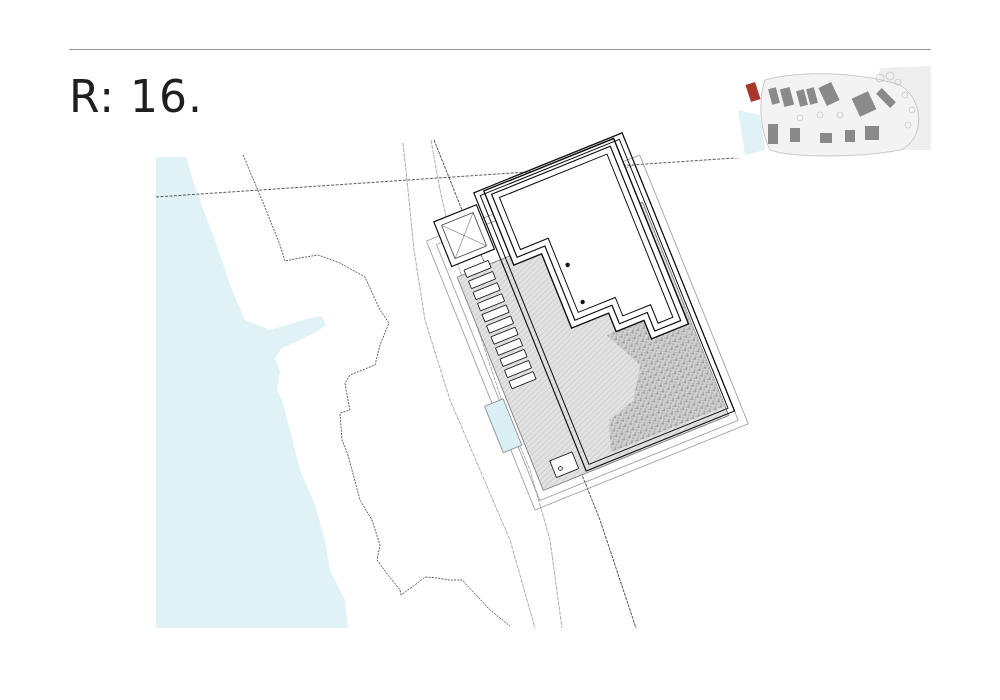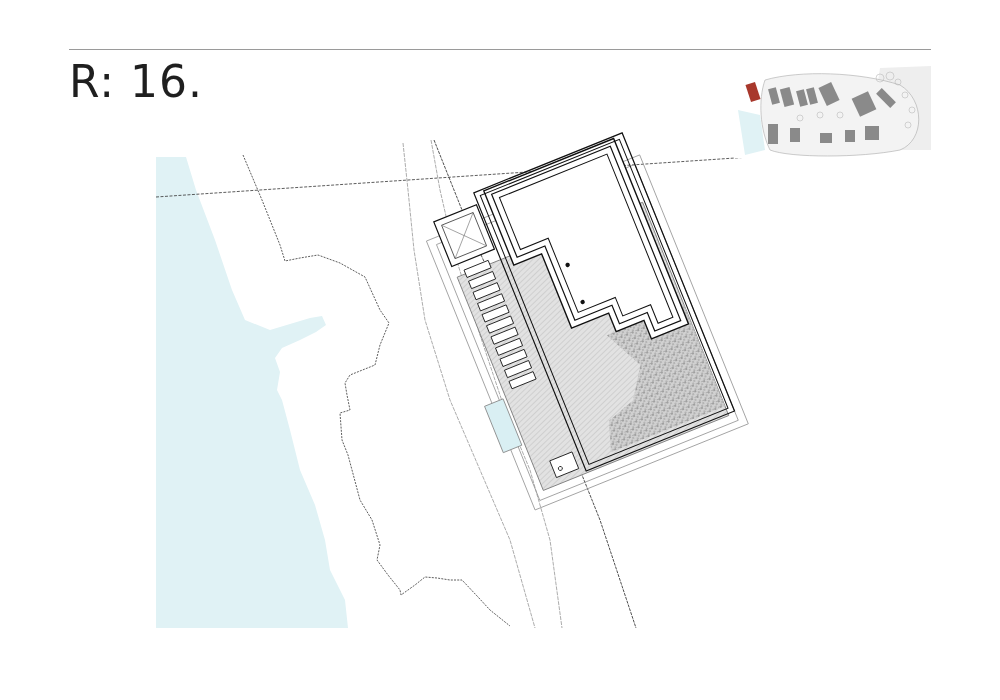--- a/index.html
+++ b/index.html
@@ -1,18 +1,18 @@
 <!DOCTYPE html>
 <html><head>
 <meta charset="utf-8">
 <style>
   html, body { margin: 0; padding: 0; background: #ffffff; }
   body { width: 1000px; height: 700px; position: relative; overflow: hidden; font-family: "Liberation Sans", "DejaVu Sans", sans-serif; }
   .top-rule { position: absolute; left: 69px; top: 49px; width: 862px; height: 1px; background: #9a9a9a; }
-  .page-title { position: absolute; left: 69px; top: 56px; font-size: 44px; font-weight: 500; letter-spacing: 1px; color: #1f1f1f; line-height: 52px; font-family: "DejaVu Sans", sans-serif; text-align: right; }
+  .page-title { position: absolute; left: 69px; top: 71px; font-size: 44px; font-weight: 500; letter-spacing: 1px; color: #1f1f1f; line-height: 52px; font-family: "DejaVu Sans", sans-serif; text-align: right; }
   .plan { position: absolute; left: 0; top: 0; width: 1000px; height: 700px; }
 </style>
 </head>
 <body>
 
 <div class="top-rule"></div>
 <div class="page-title">R: 16.</div>
 
 <svg class="plan" viewBox="0 0 1000 700" xmlns="http://www.w3.org/2000/svg">
   <defs>

